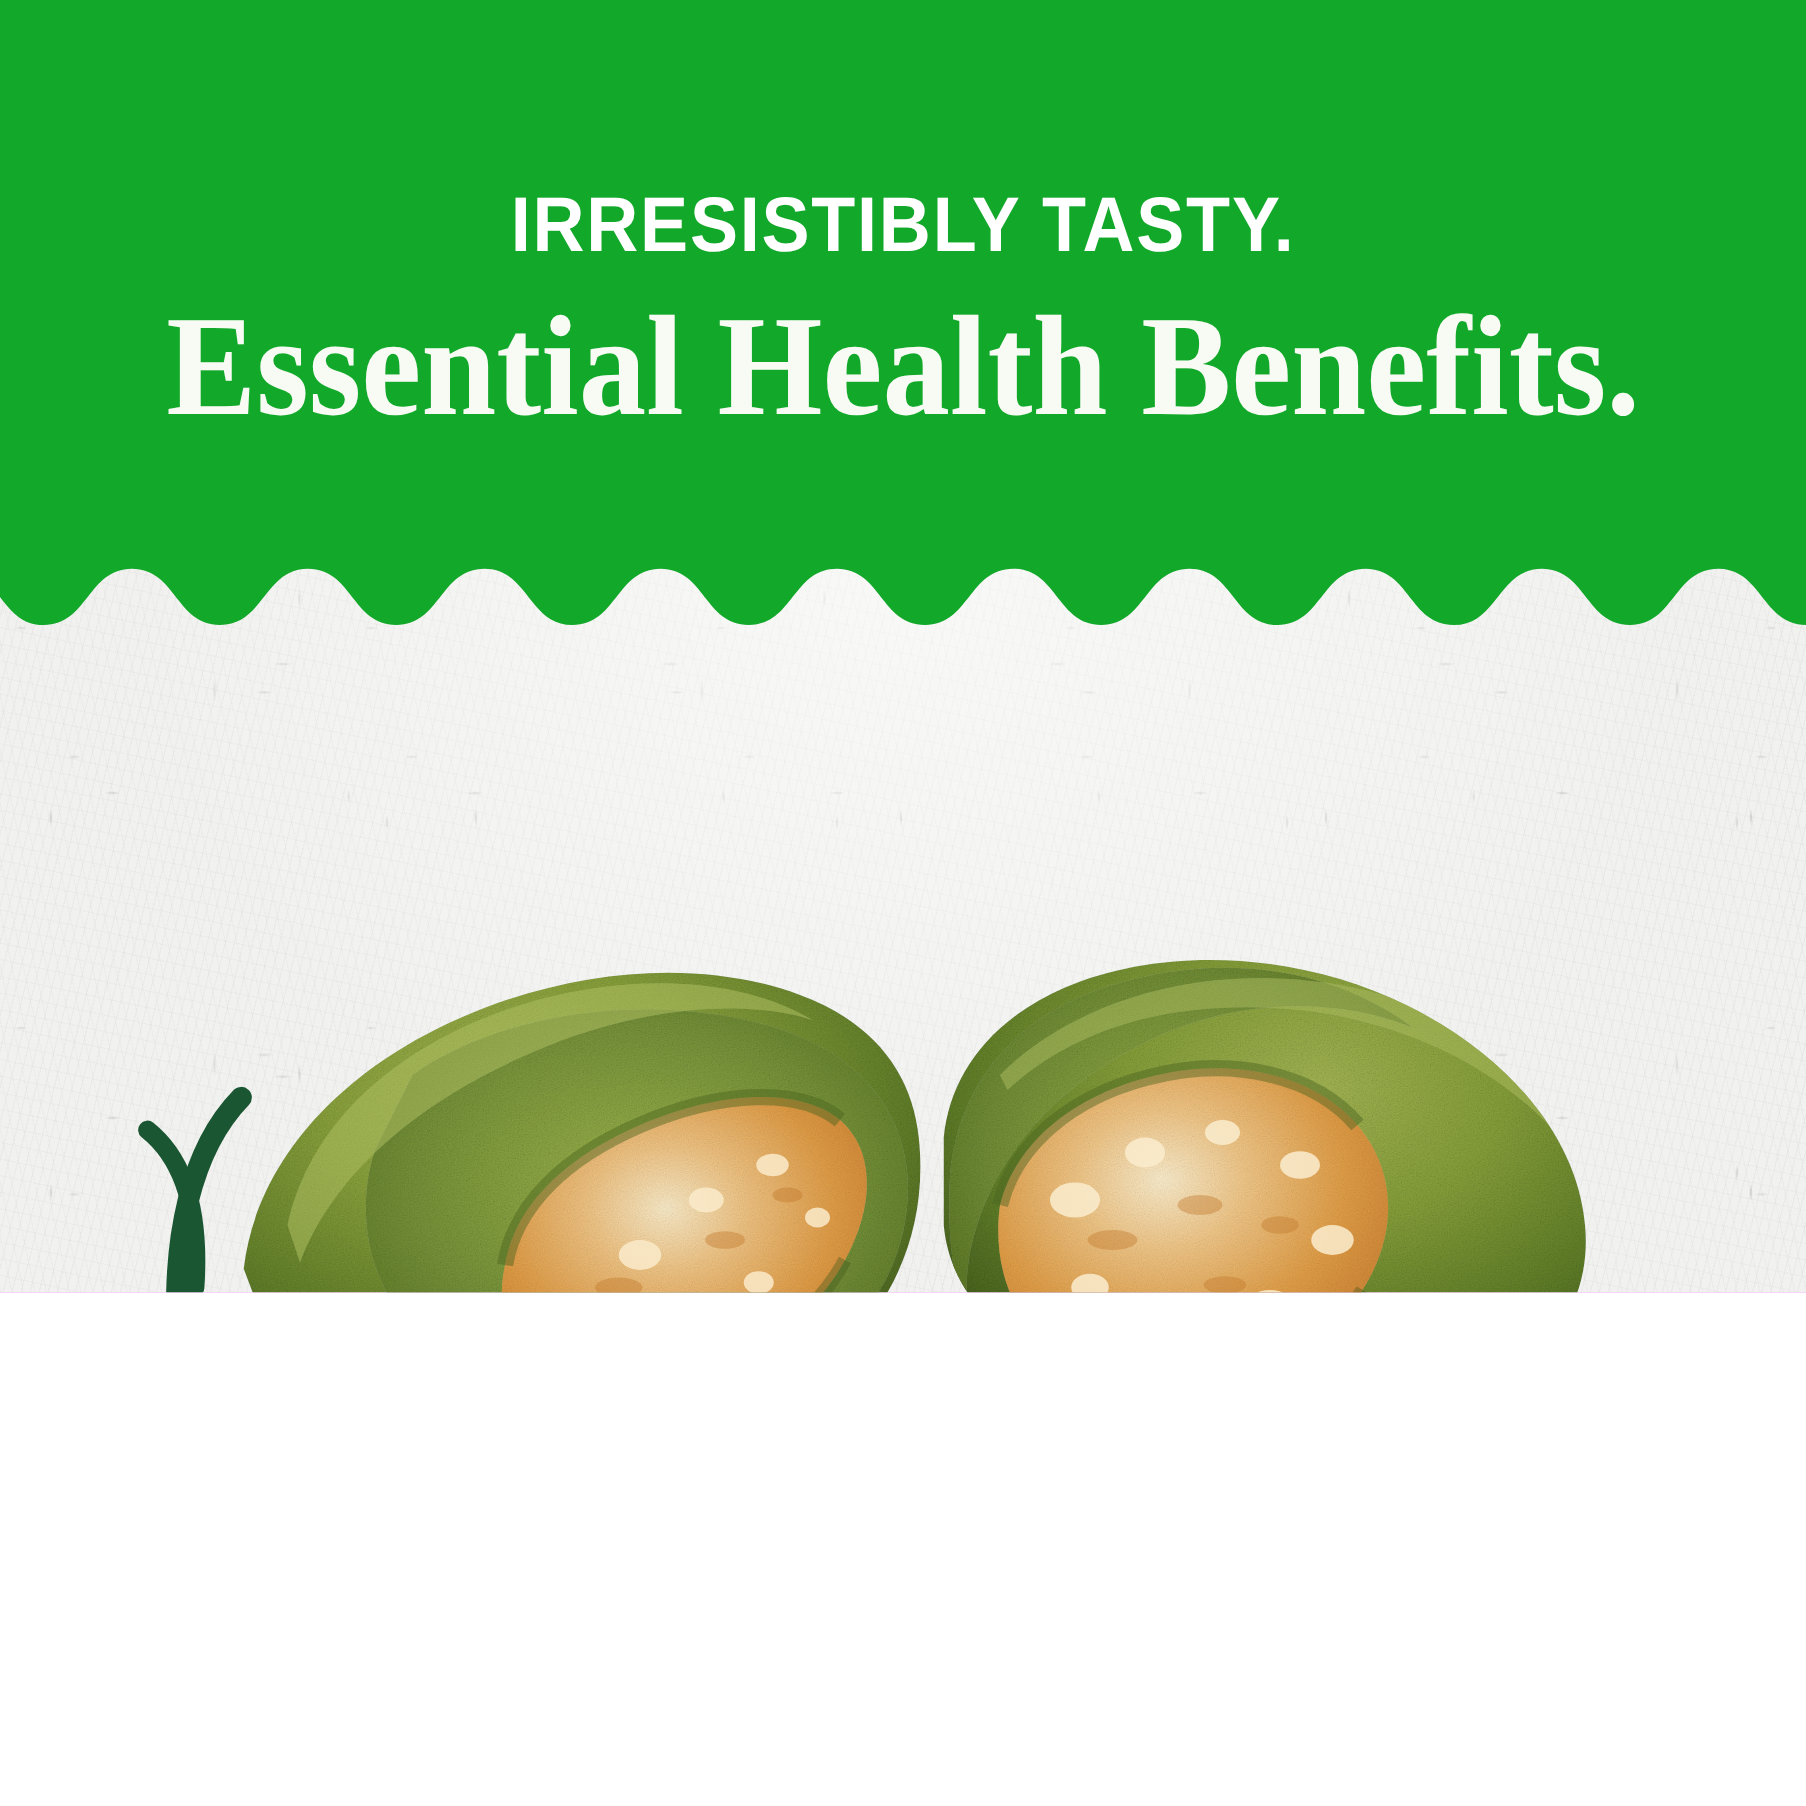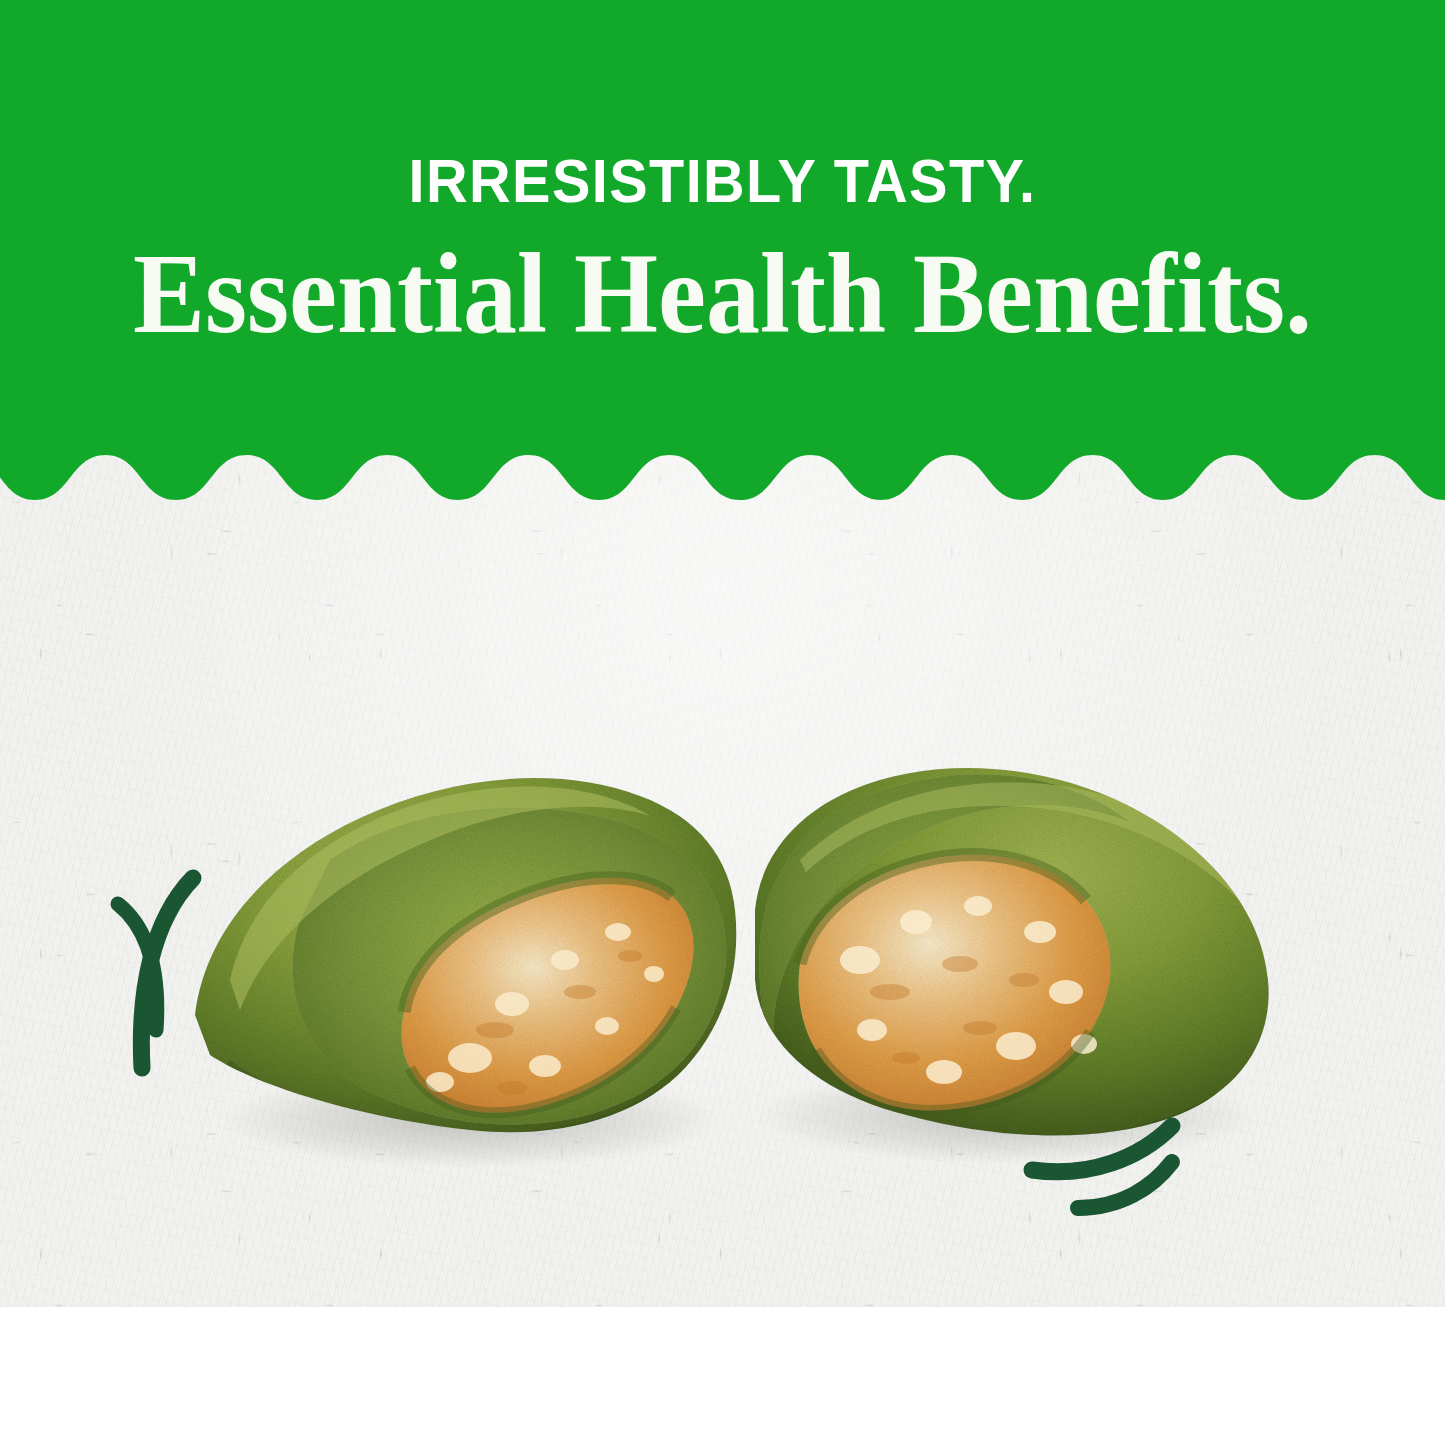--- a/index.html
+++ b/index.html
@@ -4,21 +4,21 @@
 <title>Product Benefit Banner</title>
 <style>
   html,body{margin:0;padding:0;}
   body{
     font-family:"Liberation Sans", sans-serif;
     background:#ffffff;
   }
   #stage{
     position:relative;
     width:1445px;
-    height:1307px;
+    height:1034px;
     overflow:hidden;
     background:#d946ef;
   }
 
   
   .paper{
     position:absolute;
     inset:0;
     background-color:#f1f1ef;
     background-image:

